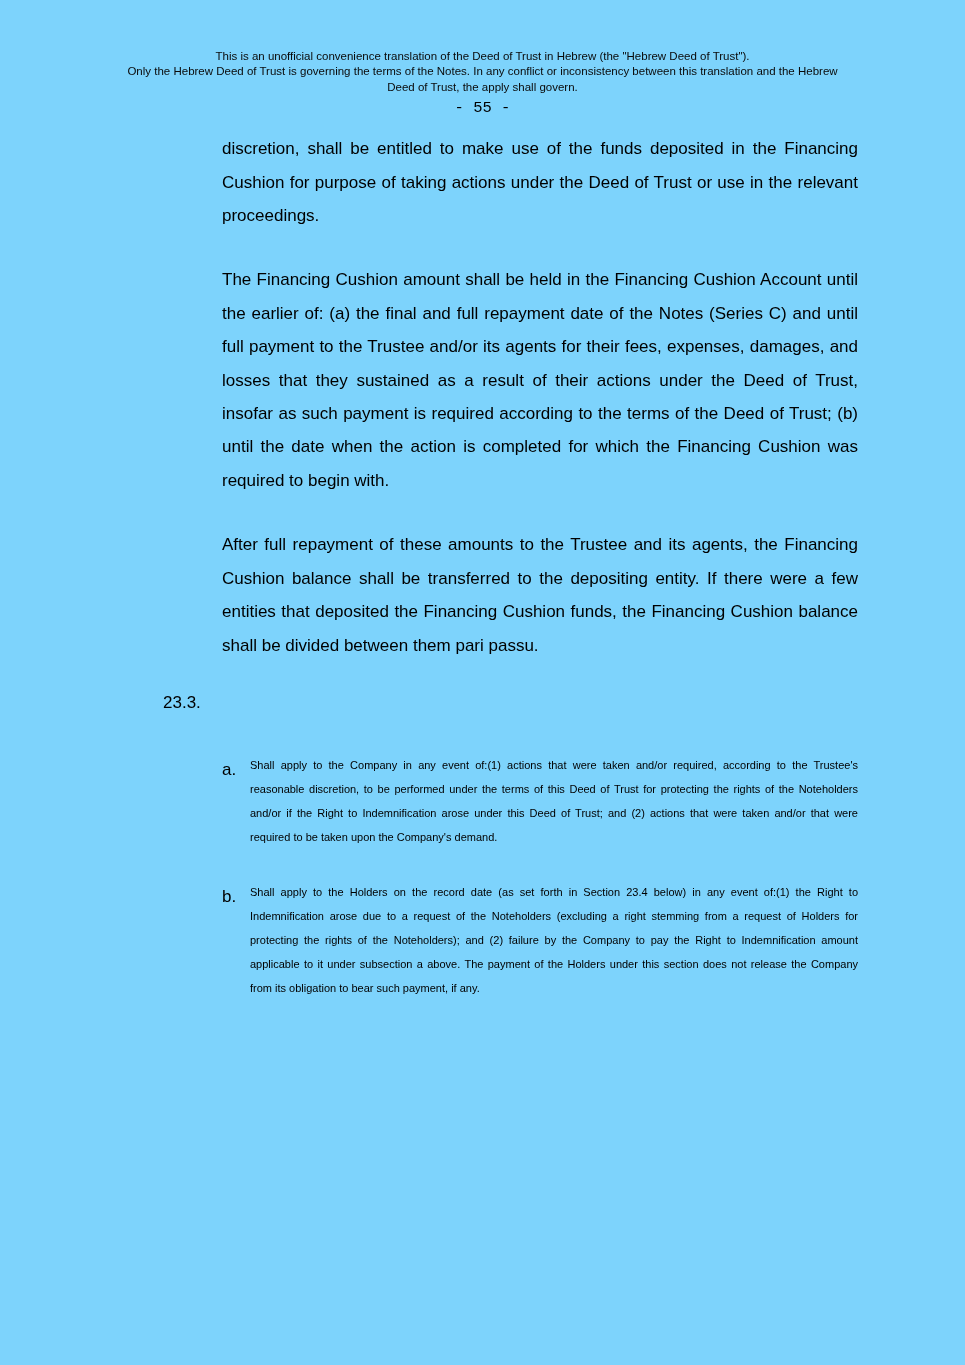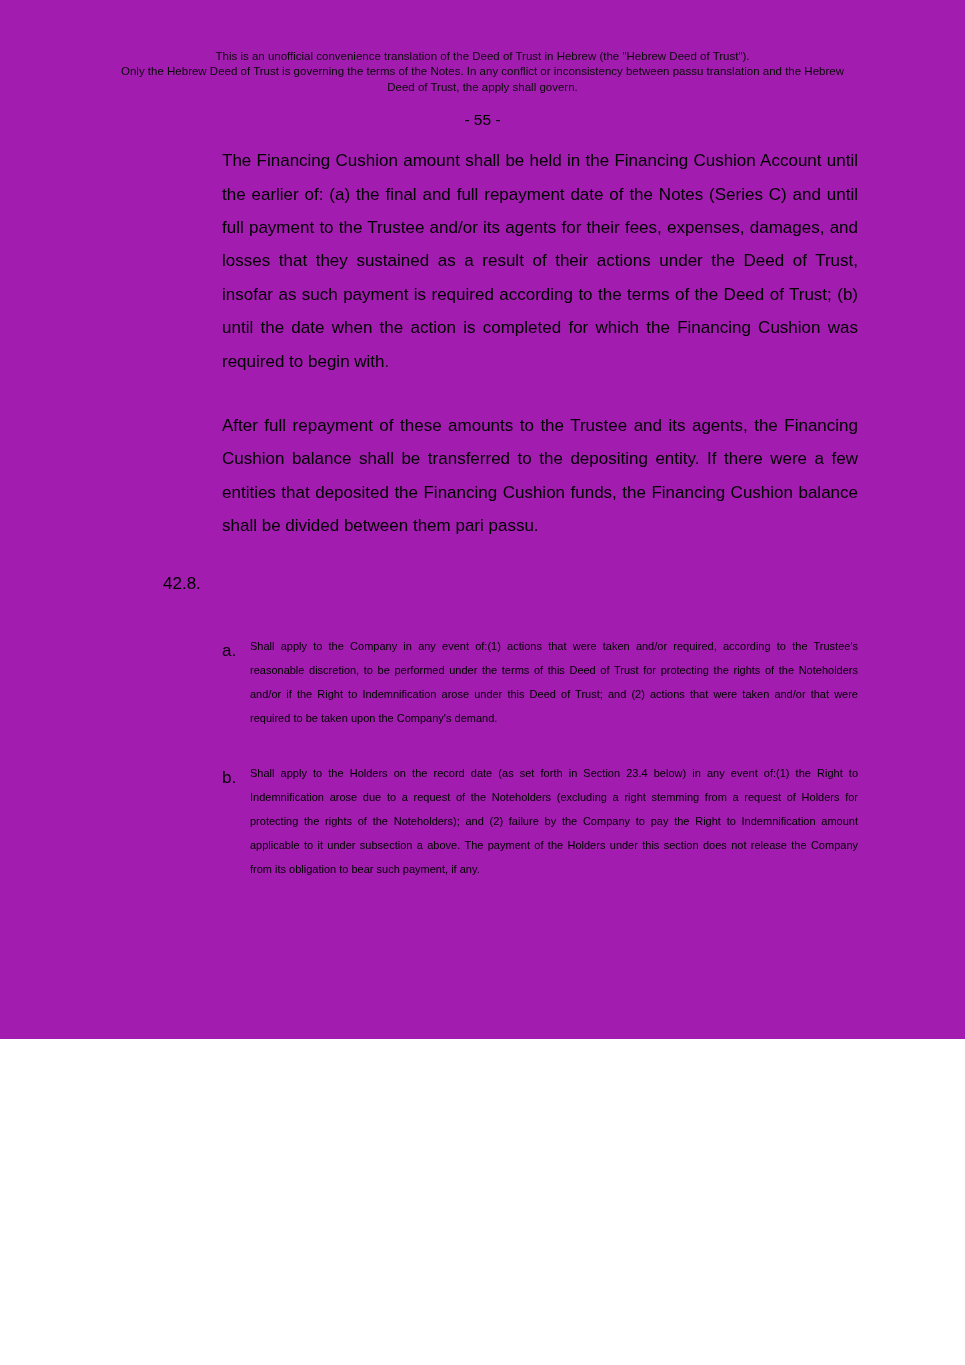--- a/index.html
+++ b/index.html
@@ -3,41 +3,42 @@
 <meta charset="utf-8">
 <style>
   html, body {
     margin: 0;
     padding: 0;
     background: #ffffff;
   }
   .page {
     position: relative;
     width: 965px;
-    height: 1039px;
-    background: #a21caf;
+    height: 1365px;
+    background: #7dd3fc;
     color: #000000;
     overflow: hidden;
     font-family: "Liberation Sans", sans-serif;
   }
   .disclaimer {
     padding-top: 49px;
     text-align: center;
     font-size: 11.5px;
     line-height: 15.4px;
     color: #0a0a0a;
   }
   .disclaimer div {
     white-space: nowrap;
   }
   .page-number {
-    margin-top: 16px;
+    margin-top: 4px;
     text-align: center;
     font-size: 15.5px;
     color: #000000;
+    font-family: Liberation Mono, monospace;
   }
   .content-start { height: 15px; }
   .para {
     margin: 0 107px 31px 222px;
     font-size: 17px;
     line-height: 33.4px;
     text-align: justify;
     color: #000000;
   }
   .heading {
@@ -75,35 +76,36 @@
     text-align: justify;
   }
 </style>
 </head>
 <body>
 
 <div class="page">
 
   <div class="disclaimer">
     <div>This is an unofficial convenience translation of the Deed of Trust in Hebrew (the "Hebrew Deed of Trust").</div>
-    <div>Only the Hebrew Deed of Trust is governing the terms of the Notes. In any conflict or inconsistency between passu translation and the Hebrew</div>
+    <div>Only the Hebrew Deed of Trust is governing the terms of the Notes. In any conflict or inconsistency between this translation and the Hebrew</div>
     <div>Deed of Trust, the apply shall govern.</div>
   </div>
 
   <div class="page-number">- 55 -</div>
 
   <div class="content-start"></div>
 
+  <p class="para">discretion, shall be entitled to make use of the funds deposited in the Financing Cushion for purpose of taking actions under the Deed of Trust or use in the relevant proceedings.</p>
 
   <p class="para">The Financing Cushion amount shall be held in the Financing Cushion Account until the earlier of: (a) the final and full repayment date of the Notes (Series C) and until full payment to the Trustee and/or its agents for their fees, expenses, damages, and losses that they sustained as a result of their actions under the Deed of Trust, insofar as such payment is required according to the terms of the Deed of Trust; (b) until the date when the action is completed for which the Financing Cushion was required to begin with.</p>
 
   <p class="para">After full repayment of these amounts to the Trustee and its agents, the Financing Cushion balance shall be transferred to the depositing entity. If there were a few entities that deposited the Financing Cushion funds, the Financing Cushion balance shall be divided between them pari passu.</p>
 
   <div class="heading">
-    <span class="h-num">42.8.</span>
+    <span class="h-num">23.3.</span>
   </div>
 
   <div class="item">
     <span class="marker">a.</span>
     <span class="item-text">Shall apply to the Company in any event of:(1) actions that were taken and/or required, according to the Trustee's reasonable discretion, to be performed under the terms of this Deed of Trust for protecting the rights of the Noteholders and/or if the Right to Indemnification arose under this Deed of Trust; and (2) actions that were taken and/or that were required to be taken upon the Company's demand.</span>
   </div>
 
   <div class="item">
     <span class="marker">b.</span>
     <span class="item-text">Shall apply to the Holders on the record date (as set forth in Section 23.4 below) in any event of:(1) the Right to Indemnification arose due to a request of the Noteholders (excluding a right stemming from a request of Holders for protecting the rights of the Noteholders); and (2) failure by the Company to pay the Right to Indemnification amount applicable to it under subsection a above. The payment of the Holders under this section does not release the Company from its obligation to bear such payment, if any.</span>

